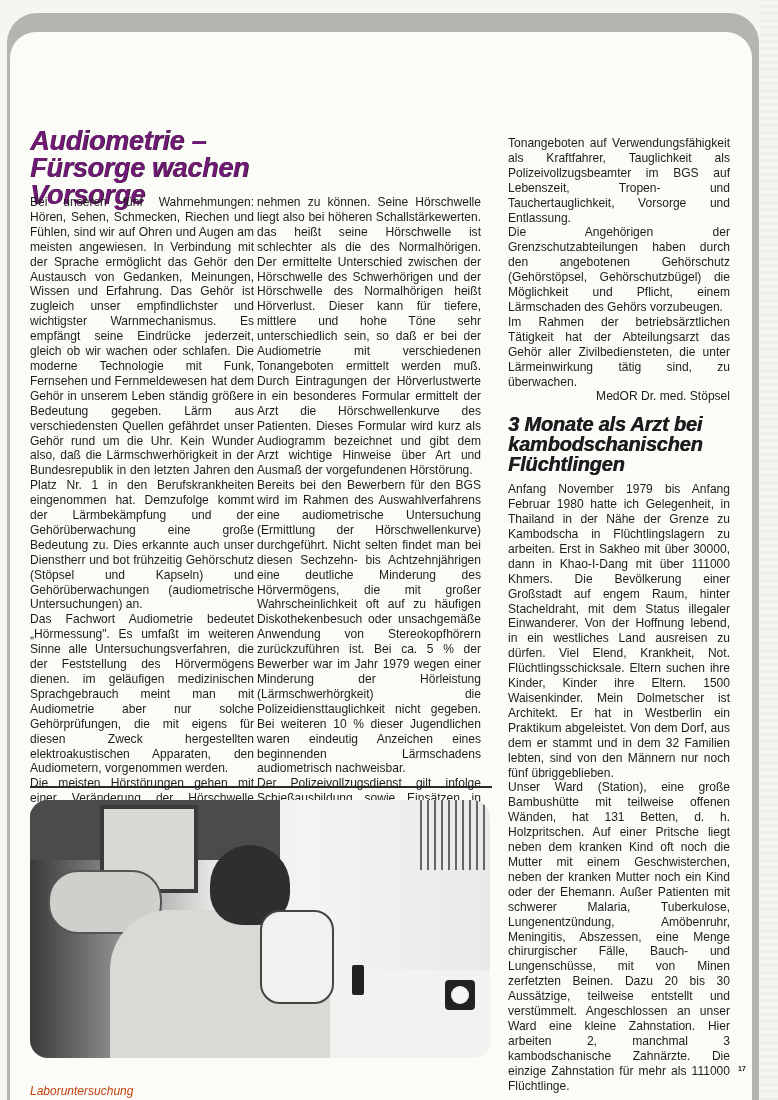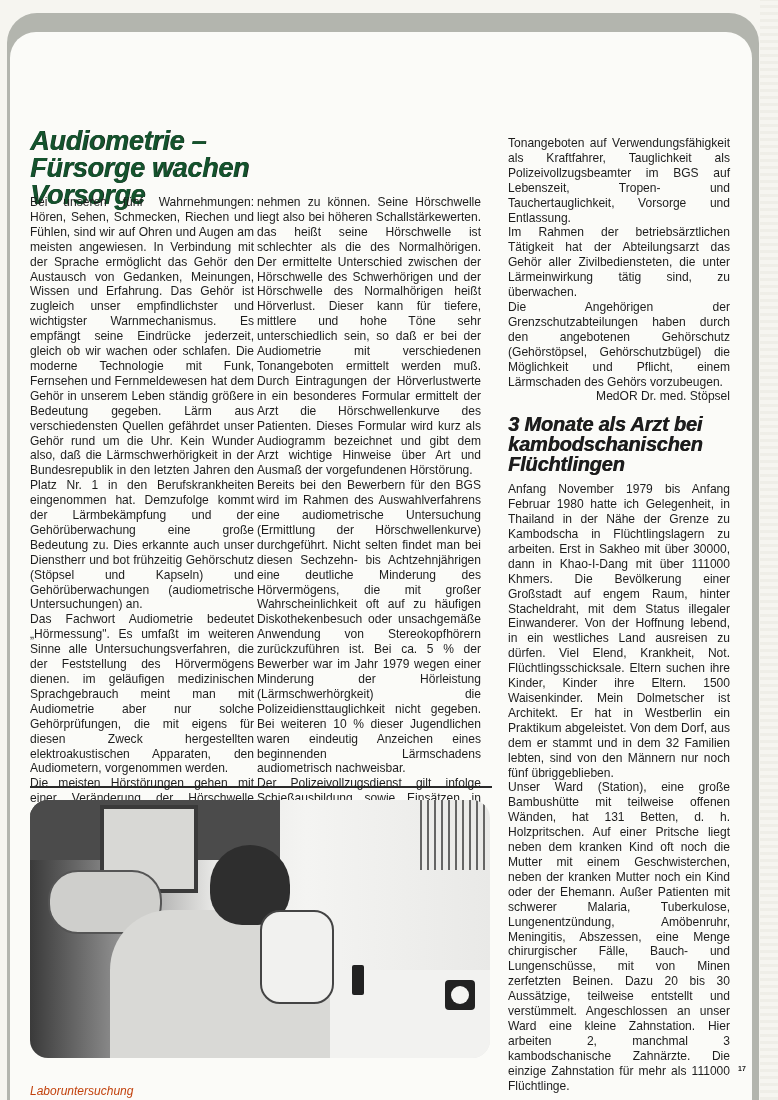--- a/index.html
+++ b/index.html
@@ -22,21 +22,21 @@
   .speckle {
     position: absolute; right: 0; top: 0; width: 18px; height: 1100px;
     background: repeating-linear-gradient(0deg, #ecebe4 0 3px, #f6f5f0 3px 7px);
     opacity: .7;
   }
   .title {
     position: absolute; left: 30px; top: 128px; width: 330px;
     font-family: "Liberation Sans", sans-serif;
     font-weight: bold; font-style: italic;
     font-size: 27px; line-height: 27px; letter-spacing: -0.3px;
-    color: #14532d; margin: 0;
+    color: #701a75; margin: 0;
     text-shadow: 0.6px 0 0 #1b1b1b;
   }
   .col {
     position: absolute;
     font-size: 12.05px; line-height: 14.9px;
     text-align: justify; hyphens: manual;
     color: #1d1d1d;
   }
   .col p { margin: 0; }
   .col1 { left: 30px; top: 195px; width: 224px; }
@@ -95,22 +95,22 @@
 </div>
 
 <div class="col col2">
   <p>nehmen zu können. Seine Hörschwelle liegt also bei höheren Schallstärkewerten. das heißt seine Hörschwelle ist schlechter als die des Normalhörigen. Der ermittelte Unterschied zwischen der Hörschwelle des Schwerhörigen und der Hörschwelle des Normalhörigen heißt Hörverlust. Dieser kann für tiefere, mittlere und hohe Töne sehr unterschiedlich sein, so daß er bei der Audiometrie mit verschiedenen Tonangeboten ermittelt werden muß. Durch Eintragungen der Hörverlustwerte in ein besonderes Formular ermittelt der Arzt die Hörschwellenkurve des Patienten. Dieses Formular wird kurz als Audiogramm bezeichnet und gibt dem Arzt wichtige Hinweise über Art und Ausmaß der vorgefundenen Hörstörung.</p>
   <p>Bereits bei den Bewerbern für den BGS wird im Rahmen des Auswahlverfahrens eine audiometrische Untersuchung (Ermittlung der Hörschwellenkurve) durchgeführt. Nicht selten findet man bei diesen Sechzehn- bis Achtzehnjährigen eine deutliche Minderung des Hörvermögens, die mit großer Wahrscheinlichkeit oft auf zu häufigen Diskothekenbesuch oder unsachgemäße Anwendung von Stereokopfhörern zurückzuführen ist. Bei ca. 5 % der Bewerber war im Jahr 1979 wegen einer Minderung der Hörleistung (Lärmschwerhörgkeit) die Polizeidiensttauglichkeit nicht gegeben. Bei weiteren 10 % dieser Jugendlichen waren eindeutig Anzeichen eines beginnenden Lärmschadens audiometrisch nachweisbar.</p>
   <p>Der Polizeivollzugsdienst gilt infolge Schießausbildung sowie Einsätzen in Lärmzonen (Flughafen) als „Tätigkeit unter erheblicher Lärmbelastung". Wegen dieser beruflich bedingten Lärmpegel sind</p>
 </div>
 
 <div class="col col3">
   <p>Tonangeboten auf Verwendungsfähigkeit als Kraftfahrer, Tauglichkeit als Polizeivollzugsbeamter im BGS auf Lebenszeit, Tropen- und Tauchertauglichkeit, Vorsorge und Entlassung.</p>
+  <p>Die Angehörigen der Grenzschutzabteilungen haben durch den angebotenen Gehörschutz (Gehörstöpsel, Gehörschutzbügel) die Möglichkeit und Pflicht, einem Lärmschaden des Gehörs vorzubeugen.</p>
   <p>Im Rahmen der betriebsärztlichen Tätigkeit hat der Abteilungsarzt das Gehör aller Zivilbediensteten, die unter Lärmeinwirkung tätig sind, zu überwachen.</p>
-  <p>Die Angehörigen der Grenzschutzabteilungen haben durch den angebotenen Gehörschutz (Gehörstöpsel, Gehörschutzbügel) die Möglichkeit und Pflicht, einem Lärmschaden des Gehörs vorzubeugen.</p>
   <p class="signature">MedOR Dr. med. Stöpsel</p>
   <h2 class="subtitle">3 Monate als Arzt bei kambodschanischen Flüchtlingen</h2>
   <p>Anfang November 1979 bis Anfang Februar 1980 hatte ich Gelegenheit, in Thailand in der Nähe der Grenze zu Kambodscha in Flüchtlingslagern zu arbeiten. Erst in Sakheo mit über 30000, dann in Khao-I-Dang mit über 111000 Khmers. Die Bevölkerung einer Großstadt auf engem Raum, hinter Stacheldraht, mit dem Status illegaler Einwanderer. Von der Hoffnung lebend, in ein westliches Land ausreisen zu dürfen. Viel Elend, Krankheit, Not. Flüchtlingsschicksale. Eltern suchen ihre Kinder, Kinder ihre Eltern. 1500 Waisenkinder. Mein Dolmetscher ist Architekt. Er hat in Westberlin ein Praktikum abgeleistet. Von dem Dorf, aus dem er stammt und in dem 32 Familien lebten, sind von den Männern nur noch fünf übriggeblieben.</p>
   <p>Unser Ward (Station), eine große Bambushütte mit teilweise offenen Wänden, hat 131 Betten, d. h. Holzpritschen. Auf einer Pritsche liegt neben dem kranken Kind oft noch die Mutter mit einem Geschwisterchen, neben der kranken Mutter noch ein Kind oder der Ehemann. Außer Patienten mit schwerer Malaria, Tuberkulose, Lungenentzündung, Amöbenruhr, Meningitis, Abszessen, eine Menge chirurgischer Fälle, Bauch- und Lungenschüsse, mit von Minen zerfetzten Beinen. Dazu 20 bis 30 Aussätzige, teilweise entstellt und verstümmelt. Angeschlossen an unser Ward eine kleine Zahnstation. Hier arbeiten 2, manchmal 3 kambodschanische Zahnärzte. Die einzige Zahnstation für mehr als 111000 Flüchtlinge.</p>
 
 </div>
 
 <div class="rule"></div>
 
 <div class="photo">

